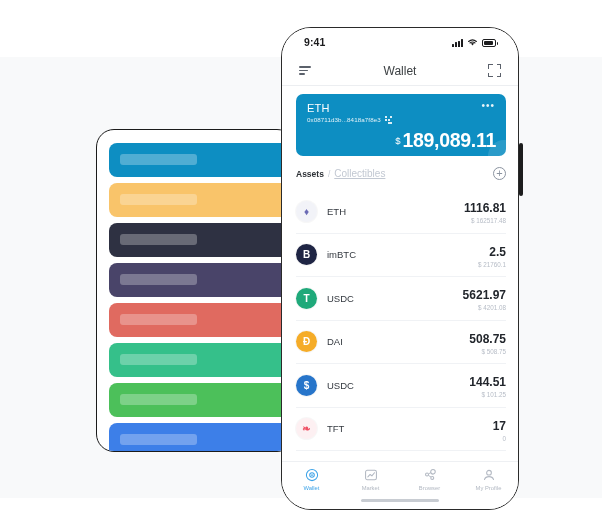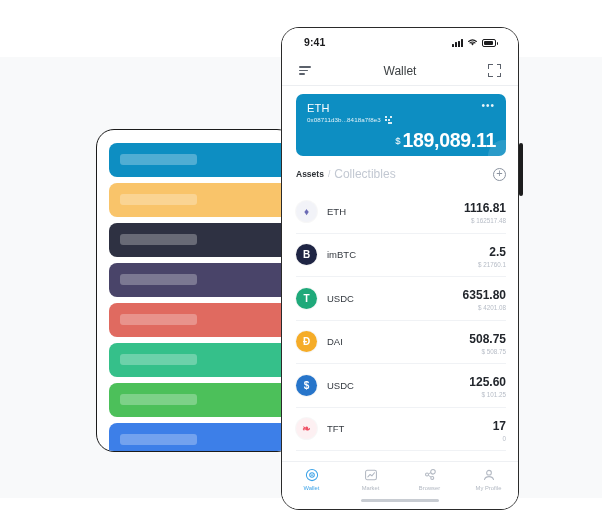--- a/index.html
+++ b/index.html
@@ -56,21 +56,21 @@
     line-height:1;
   }
 
   
   .phone {
     position:absolute;
     left:281px; top:27px;
     width:238px; height:483px;
     background:#ffffff;
     border:1.6px solid #2a2a2a;
-    border-radius:18px;
+    border-radius:30px;
     overflow:hidden;
   }
   .side-button {
     position:absolute;
     left:519px; top:143px;
     width:4px; height:53px;
     background:#1d1d1d;
     border-radius:2px;
   }
 
@@ -137,21 +137,21 @@
   .bal-num { font-size:19.5px; font-weight:bold; letter-spacing:-.3px; line-height:1;text-align:right; }
   .card-orb { position:absolute; right:-14px; bottom:-16px; width:32px; height:32px; border-radius:50%; background:rgba(255,255,255,.12); }
 
   
   .asset-tabs {
     position:absolute; left:14px; top:139px; width:210px;
     display:flex; align-items:center;
   }
   .tab-assets { font-size:8.5px; font-weight:bold; color:#2d3136;text-align:center; }
   .tab-sep { font-size:8.5px; color:#c7ccd4; margin:0 4px; }
-  .tab-coll { font-size:12px; color:#c2c8d2; }
+  .tab-coll { font-size:10px; color:#c2c8d2;text-decoration:underline; }
   .add-btn {
     margin-left:auto; width:13px; height:13px; border-radius:50%;
     border:1.1px solid #8b93a0; color:#8b93a0;
     display:flex; align-items:center; justify-content:center;
     font-size:11px; line-height:1; padding-bottom:1px;
   }
 
   
   .asset-list { position:absolute; left:14px; top:162px; width:210px; }
   .asset-row {
@@ -303,31 +303,31 @@
           <span class="asset-vals"><span class="asset-amt">1116.81</span><div class="asset-fiat">$ 162517.48</div></span>
         </div>
         <div class="asset-row">
           <span class="coin" style="background:#1f2544;color:#ffffff">B</span>
           <span class="coin-name">imBTC</span>
           <span class="asset-vals"><span class="asset-amt">2.5</span><div class="asset-fiat">$ 21760.1</div></span>
         </div>
         <div class="asset-row">
           <span class="coin" style="background:#1fa97a;color:#ffffff">T</span>
           <span class="coin-name">USDC</span>
-          <span class="asset-vals"><span class="asset-amt">6351.80</span><div class="asset-fiat">$ 4201.08</div></span>
+          <span class="asset-vals"><span class="asset-amt">5621.97</span><div class="asset-fiat">$ 4201.08</div></span>
         </div>
         <div class="asset-row">
           <span class="coin" style="background:#f5ac28;color:#ffffff">Đ</span>
           <span class="coin-name">DAI</span>
           <span class="asset-vals"><span class="asset-amt">508.75</span><div class="asset-fiat">$ 508.75</div></span>
         </div>
         <div class="asset-row">
           <span class="coin" style="background:#2775ca;color:#ffffff">$</span>
           <span class="coin-name">USDC</span>
-          <span class="asset-vals"><span class="asset-amt">125.60</span><div class="asset-fiat">$ 101.25</div></span>
+          <span class="asset-vals"><span class="asset-amt">144.51</span><div class="asset-fiat">$ 101.25</div></span>
         </div>
         <div class="asset-row">
           <span class="coin" style="background:#fdf0f2;color:#ef4f63">❧</span>
           <span class="coin-name">TFT</span>
           <span class="asset-vals"><span class="asset-amt">17</span><div class="asset-fiat">0</div></span>
         </div>
       </div>
 
     <div class="tabbar" id="tabbar-host">
         <div class="tabitem active">

